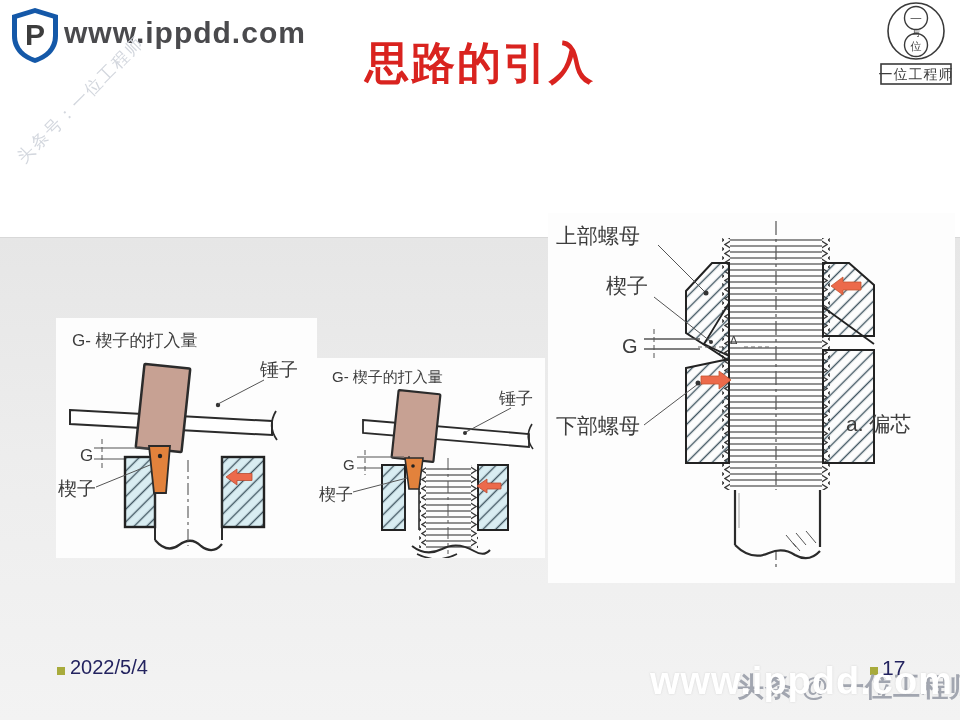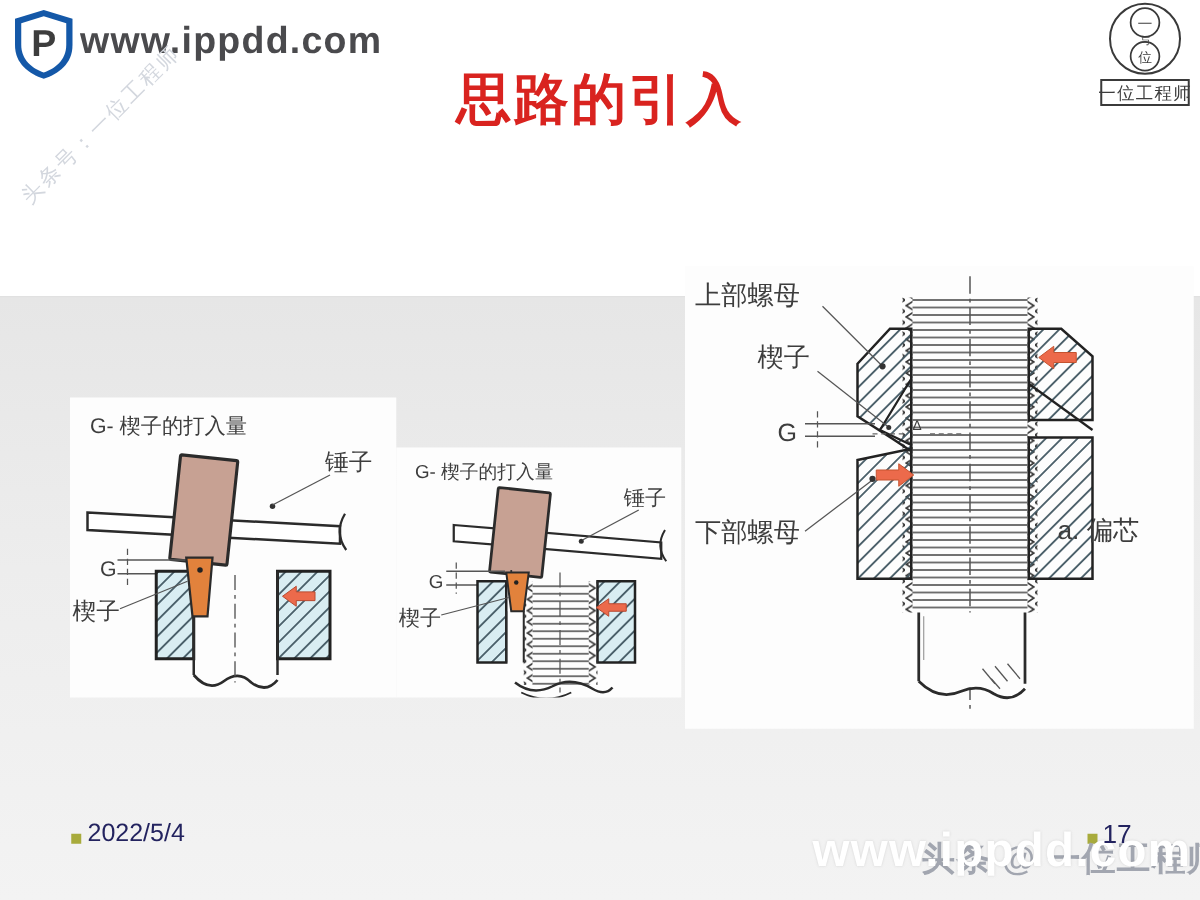--- a/index.html
+++ b/index.html
@@ -3,21 +3,21 @@
 <meta charset="utf-8">
 <style>
   html,body{margin:0;padding:0;}
   body{width:960px;height:720px;overflow:hidden;background:#fff;
        font-family:"Liberation Sans","DejaVu Sans",sans-serif;position:relative;}
   .slide{position:absolute;inset:0;}
   
   .logo{position:absolute;left:8px;top:6px;width:54px;height:58px;}
   .logo-text{position:absolute;left:64px;top:16px;font-size:30px;font-weight:bold;
              color:#4a4a4d;letter-spacing:1px;}
-  .title{position:absolute;left:0;right:0;top:34px;text-align:center;margin:16px;
+  .title{position:absolute;left:0;right:0;top:34px;text-align:center;margin:0;
          font-size:44px;font-weight:bold;color:#d9231f;letter-spacing:2px;}
   .stamp{position:absolute;right:4px;top:0;width:80px;height:90px;}
   
   .wm-diag{position:absolute;left:12px;top:152px;transform:rotate(-45deg);
            transform-origin:0 0;font-size:17px;color:#d3d7de;letter-spacing:2px;
            white-space:nowrap;z-index:5;}
   .wm-gray{position:absolute;left:737px;top:669px;font-size:27px;font-weight:bold;
            color:#a2a6b0;letter-spacing:1px;white-space:nowrap;z-index:6;}
   .wm-white{position:absolute;left:650px;top:660px;font-size:38px;font-weight:bold;
             color:#ffffff;letter-spacing:1px;white-space:nowrap;z-index:7;

